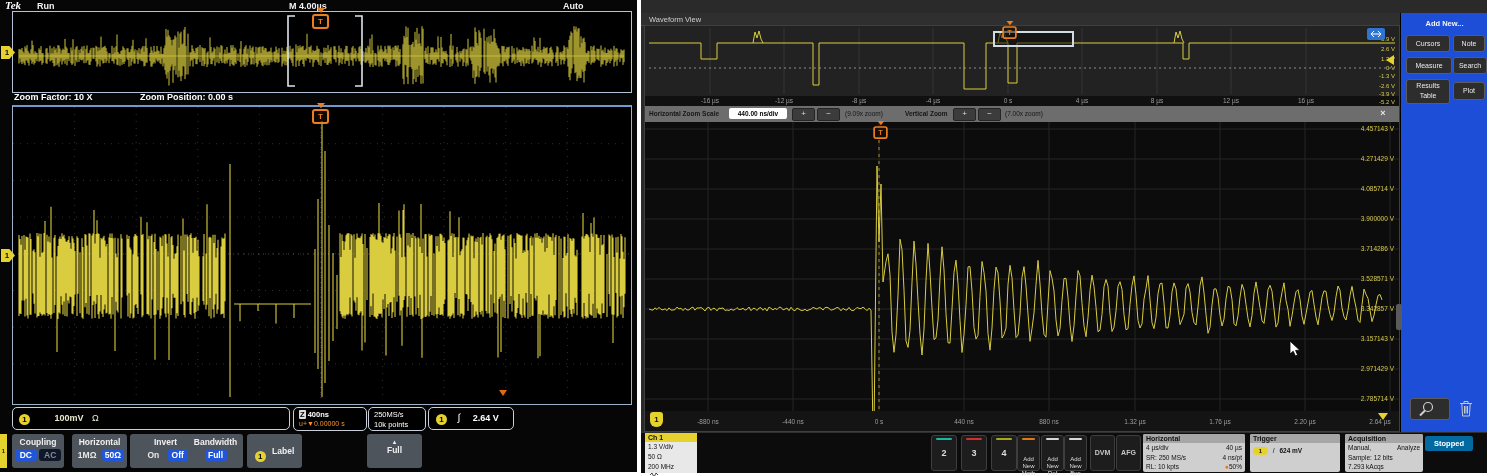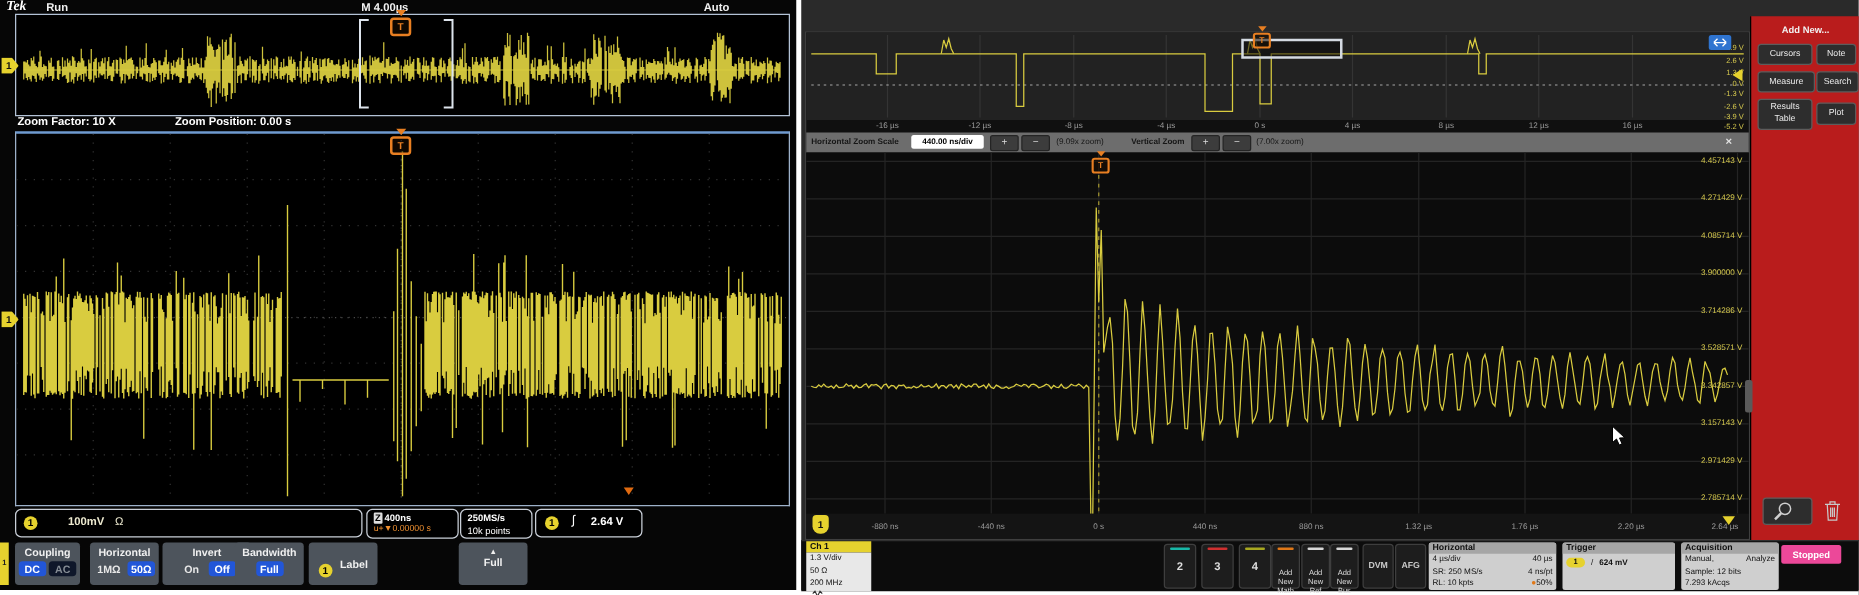--- a/index.html
+++ b/index.html
@@ -48,42 +48,42 @@
   .ztb-close{position:absolute;left:730px;top:1px;width:16px;height:13px;color:#e6e6e6;font-size:9px;font-weight:bold;text-align:center;line-height:13px;}
   .r-zv{position:absolute;left:0;top:96px;width:754px;height:289px;background:#0c0c0c;}
   .zvl{position:absolute;right:5px;width:60px;text-align:right;color:#d6c94e;font-size:6.5px;z-index:4;}
   .r-zvtime{position:absolute;left:0;top:385px;width:754px;height:20px;background:#141414;}
   .ztl{position:absolute;top:7px;width:44px;margin-left:-22px;text-align:center;color:#9c9c9c;font-size:6.5px;}
   .shield{position:absolute;left:5px;top:1px;width:13px;height:15px;background:#e6d22e;border-radius:3px 3px 6px 6px;
           color:#111;font:bold 8px/15px "Liberation Sans",sans-serif;text-align:center;z-index:5;}
   .yarr{position:absolute;left:733px;top:2px;width:0;height:0;border:5px solid transparent;border-top:7px solid #e6d22e;}
   .grip{position:absolute;right:-3px;top:182px;width:6px;height:26px;background:#5a5a5a;border-radius:2px;z-index:6;}
   .panicon{position:absolute;left:722px;top:2px;width:18px;height:12px;background:#2f74d0;border-radius:2px;z-index:5;}
-  .r-side{position:absolute;left:759px;top:13px;width:87px;height:419px;background:#b91c1c;border-left:1px solid #000;text-decoration:underline;}
+  .r-side{position:absolute;left:759px;top:13px;width:87px;height:419px;background:#1d4ed8;border-left:1px solid #000;text-decoration:underline;}
   .sb-title{position:absolute;left:0;top:6px;width:87px;text-align:center;color:#f2f2f2;font-size:7.5px;font-weight:bold;}
   .sbtn{position:absolute;background:#2d2d2d;border:1px solid #5c5c5c;border-radius:3px;color:#eaeaea;font-size:7px;text-align:center;}
   .r-bottom{position:absolute;left:0;top:432px;width:846px;height:40px;background:#0c0c0c;border-top:1px solid #303030;}
   .chb-h{height:9px;background:#e6d22e;color:#111;font-size:7px;font-weight:bold;padding-left:3px;line-height:10px;}
   .chb-b{height:31px;background:#e8e8e8;color:#111;font-size:6.5px;line-height:10px;padding-left:3px;}
   .chbtn{position:absolute;top:2px;width:24px;height:34px;background:#1d1d1d;border:1px solid #3e3e3e;border-radius:3px;
          color:#ddd;font-size:9px;font-weight:bold;text-align:center;}
   .stripe{position:absolute;left:4px;right:4px;top:2px;height:2px;border-radius:1px;}
   .chnum{margin-top:12px;}
   .addbtn{position:absolute;top:2px;width:21px;height:34px;background:#1d1d1d;border:1px solid #3e3e3e;border-radius:3px;
           color:#ddd;font-size:6px;line-height:7px;text-align:center;white-space:pre-line;padding-top:0;}
   .addbtn .chnum2{margin-top:6px;}
   .fnbtn{position:absolute;top:2px;width:23px;height:34px;background:#1d1d1d;border:1px solid #3e3e3e;border-radius:3px;
          color:#c8c8c8;font-size:7px;font-weight:bold;text-align:center;line-height:34px;}
   .panel{position:absolute;top:1px;height:38px;background:#cfcfcf;border-radius:2px;overflow:hidden;color:#111;}
   .p-h{height:9px;background:#a6a6a6;font-size:7px;font-weight:bold;padding-left:3px;line-height:10px;}
   .p-r{font-size:6.5px;line-height:9.5px;padding:0 3px;overflow:hidden;}
   .p-r .rgt{float:right;}
   .tpill{display:inline-block;width:15px;height:8px;background:#e6d22e;border-radius:4px;color:#111;
          font:bold 6px/8px "Liberation Sans",sans-serif;text-align:center;vertical-align:middle;}
-  .stopped{position:absolute;left:784px;top:3px;width:48px;height:15px;background:#ec4899;color:#fff;border-radius:2px;
+  .stopped{position:absolute;left:784px;top:3px;width:48px;height:15px;background:#0369a1;color:#fff;border-radius:2px;
            font-size:7.5px;font-weight:bold;text-align:center;line-height:15px;}
   svg{display:block;}
 </style>
 </head>
 <body>
 
 <div class="scope-l">
   <span class="tek">Tek</span>
   <span class="l-top-txt" style="left:37px">Run</span>
   <span class="l-top-txt" style="left:289px">M 4.00µs</span>
@@ -121,21 +121,21 @@
     <span style="font-size:9px;vertical-align:middle;margin-left:4px">Ω</span>
   </div>
   <div class="rbox" style="left:293px;width:72px;height:22px">
     <div style="font-size:7.5px;font-weight:bold;color:#fff;padding:2px 0 0 5px">
       <span style="background:#ddd;color:#000;padding:0 1px;border-radius:1px">Z</span>
       <span>400ns</span>
     </div>
     <div style="font-size:7px;color:#f09030;padding:1px 0 0 5px">u+▼0.00000 s</div>
   </div>
   <div class="rbox" style="left:368px;width:56px;height:22px">
-    <div style="font-size:7.5px;font-weight:bold;color:#fff;padding:2px 0 0 5px">250MS/s</div>
+    <div style="font-size:7.5px;font-weight:normal;color:#fff;padding:2px 0 0 5px">250MS/s</div>
     <div style="font-size:7.5px;color:#fff;padding:1px 0 0 5px">10k points</div>
   </div>
   <div class="rbox" style="left:428px;width:84px">
     <span class="cbadge" style="margin:4px 0 0 7px">1</span>
     <span style="font-size:10px;vertical-align:middle;margin-left:6px;color:#fff">∫</span>
     <span style="font-size:9px;font-weight:bold;vertical-align:middle;margin-left:8px;color:#fff">2.64 V</span>
   </div>
 
   <div class="ytab">1</div>
   <div class="mbtn" style="left:12px;width:52px">
@@ -167,20 +167,23 @@
     <span class="cbadge" style="margin-top:11px">1</span>
     <span style="vertical-align:middle;line-height:34px;margin-left:4px">Label</span>
   </div>
   <div class="mbtn" style="left:367px;width:55px">
     <div style="font-size:6px;margin-top:5px">▲</div>
     <div>Full</div>
   </div>
 </div>
 
 <div class="scope-r">
+  <div class="r-viewtab">
+    <span style="position:absolute;left:8px;top:2px;color:#cfcfcf;font-size:7.5px">Waveform View</span>
+  </div>
 
   <div class="r-main">
 
     <div class="r-ov">
       <svg id="rov" width="754" height="70">
           <path d="M65 2V68M139 2V68M214 2V68M288 2V68M363 2V68M437 2V68M512 2V68M586 2V68M661 2V68" fill="none" stroke="#343434" stroke-width="1"></path>
           <path d="M4 42H750" fill="none" stroke="#c8c8c8" stroke-width="0.8" stroke-dasharray="2 3" opacity="0.8"></path>
           <path d="M4 17L56 17L56 33L72 33L72 17L168 17L168 59L174 59L174 17L319 17L319 63L341 63L341 17L363 17L363 57L372 57L372 17L538 17L538 33L544 33L544 17L750 17" fill="none" stroke="#d9cc3f" stroke-width="1"></path>
           <path d="M108 17L110 6L112 12L114 5L116 13L118 17M353 17L355 6L357 12L359 5L361 13L363 17M529 17L531 6L533 12L535 5L537 13L539 17" fill="none" stroke="#d9cc3f" stroke-width="1"></path>
           <rect x="349" y="6" width="79" height="14" fill="rgba(8,8,8,0.5)" stroke="#d4dae2" stroke-width="2"></rect>

